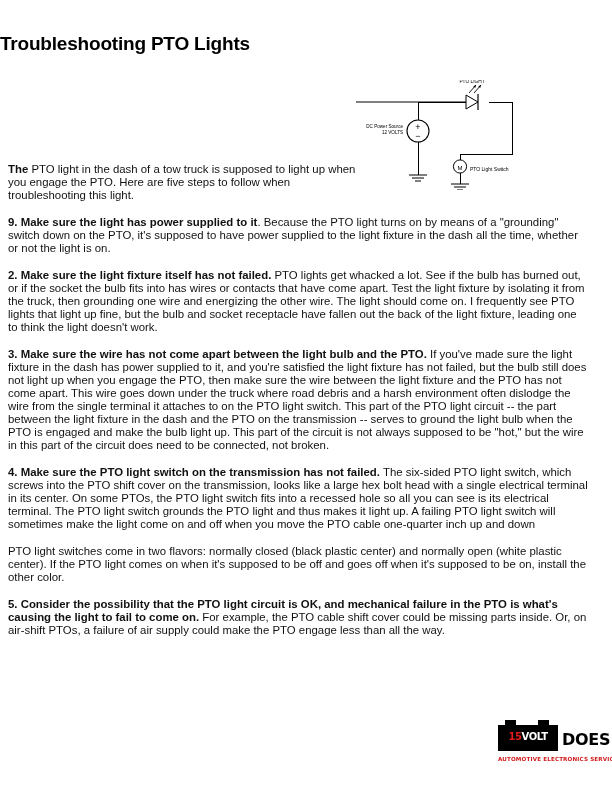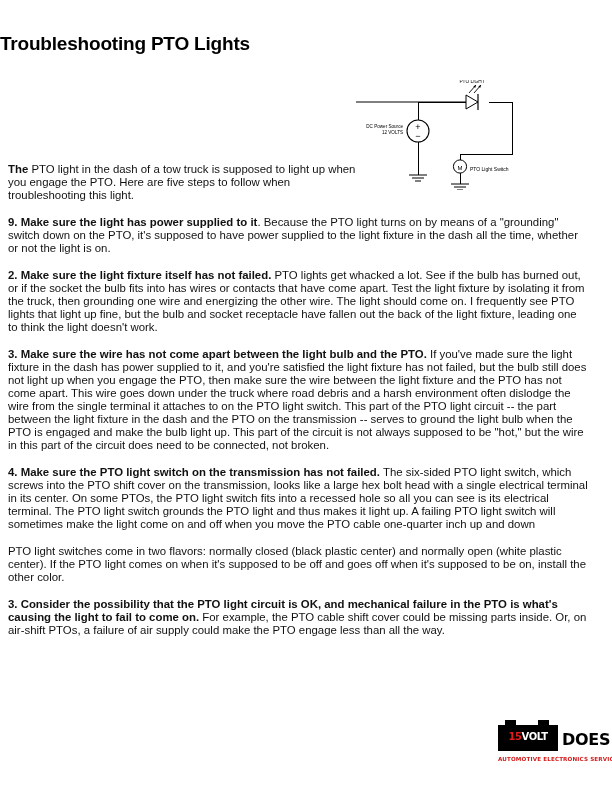--- a/index.html
+++ b/index.html
@@ -206,21 +206,21 @@
     <p class="para"><b class="lead">9.  Make sure the light has power supplied to it</b><span>.  Because the PTO light turns on by means of a "grounding" switch down on the PTO, it's supposed to have power supplied to the light fixture in the dash all the time, whether or not the light is on.</span></p>
 
     <p class="para"><b class="lead">2.  Make sure the light fixture itself has not failed.</b><span>  PTO lights get whacked a lot.  See if the bulb has burned out, or if the socket the bulb fits into has wires or contacts that have come apart.  Test the light fixture by isolating it from the truck, then grounding one wire and energizing the other wire.  The light should come on.  I frequently see PTO lights that light up fine, but the bulb and socket receptacle have fallen out the back of the light fixture, leading one to think the light doesn't work.</span></p>
 
     <p class="para"><b class="lead">3.  Make sure the wire has not come apart between the light bulb and the PTO.</b><span>  If you've made sure the light fixture in the dash has power supplied to it, and you're satisfied the light fixture has not failed, but the bulb still does not light up when you engage the PTO, then make sure the wire between the light fixture and the PTO has not come apart.  This wire goes down under the truck where road debris and a harsh environment often dislodge the wire from the single terminal it attaches to on the PTO light switch.  This part of the PTO light circuit -- the part between the light fixture in the dash and the PTO on the transmission -- serves to ground the light bulb when the PTO is engaged and make the bulb light up.  This part of the circuit is not always supposed to be "hot," but the wire in this part of the circuit does need to be connected, not broken.</span></p>
 
     <p class="para"><b class="lead">4.  Make sure the PTO light switch on the transmission has not failed.</b><span>  The six-sided PTO light switch, which screws into the PTO shift cover on the transmission, looks like a large hex bolt head with a single electrical terminal in its center.  On some PTOs, the PTO light switch fits into a recessed hole so all you can see is its electrical terminal.  The PTO light switch grounds the PTO light and thus makes it light up.  A failing PTO light switch will sometimes make the light come on and off when you move the PTO cable one-quarter inch up and down</span></p>
 
     <p class="para"><span>PTO light switches come in two flavors:  normally closed (black plastic center) and normally open (white plastic center).  If the PTO light comes on when it's supposed to be off and goes off when it's supposed to be on, install the other color.</span></p>
 
-    <p class="para"><b class="lead">3.  Consider the possibility that the PTO light circuit is OK, and mechanical failure in the PTO is what's causing the light to fail to come on.</b><span>  For example, the PTO cable shift cover could be missing parts inside.  Or, on air-shift PTOs, a failure of air supply could make the PTO engage less than all the way.</span></p>
+    <p class="para"><b class="lead">5.  Consider the possibility that the PTO light circuit is OK, and mechanical failure in the PTO is what's causing the light to fail to come on.</b><span>  For example, the PTO cable shift cover could be missing parts inside.  Or, on air-shift PTOs, a failure of air supply could make the PTO engage less than all the way.</span></p>
 
   </div>
 
   <div class="logo-block">
     <div class="battery">
       <div class="term l"></div>
       <div class="term r"></div>
       <div class="body"></div>
       <div class="txt"><span class="v12">15</span><span class="volt">VOLT</span></div>
     </div>

